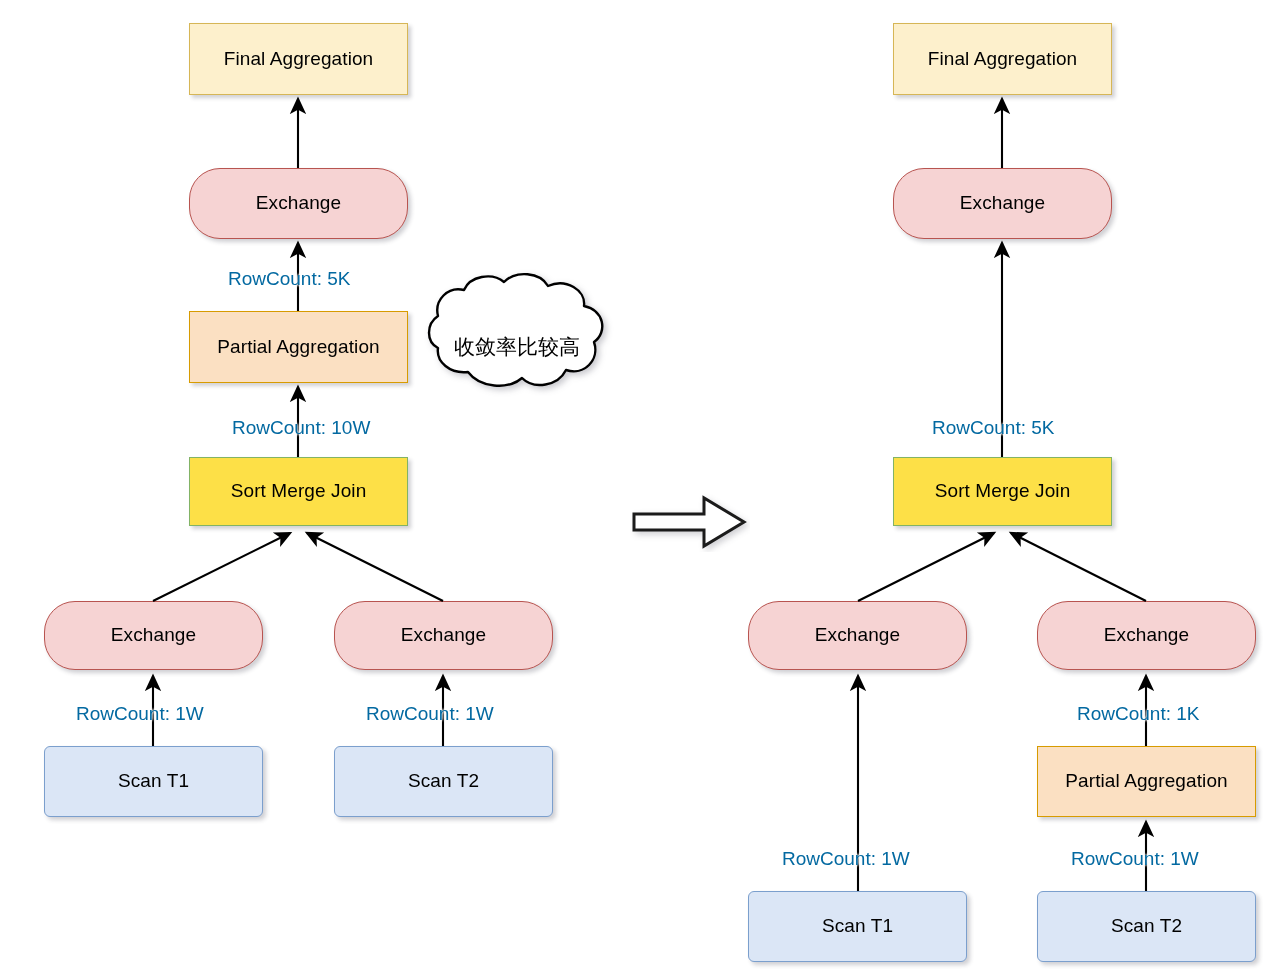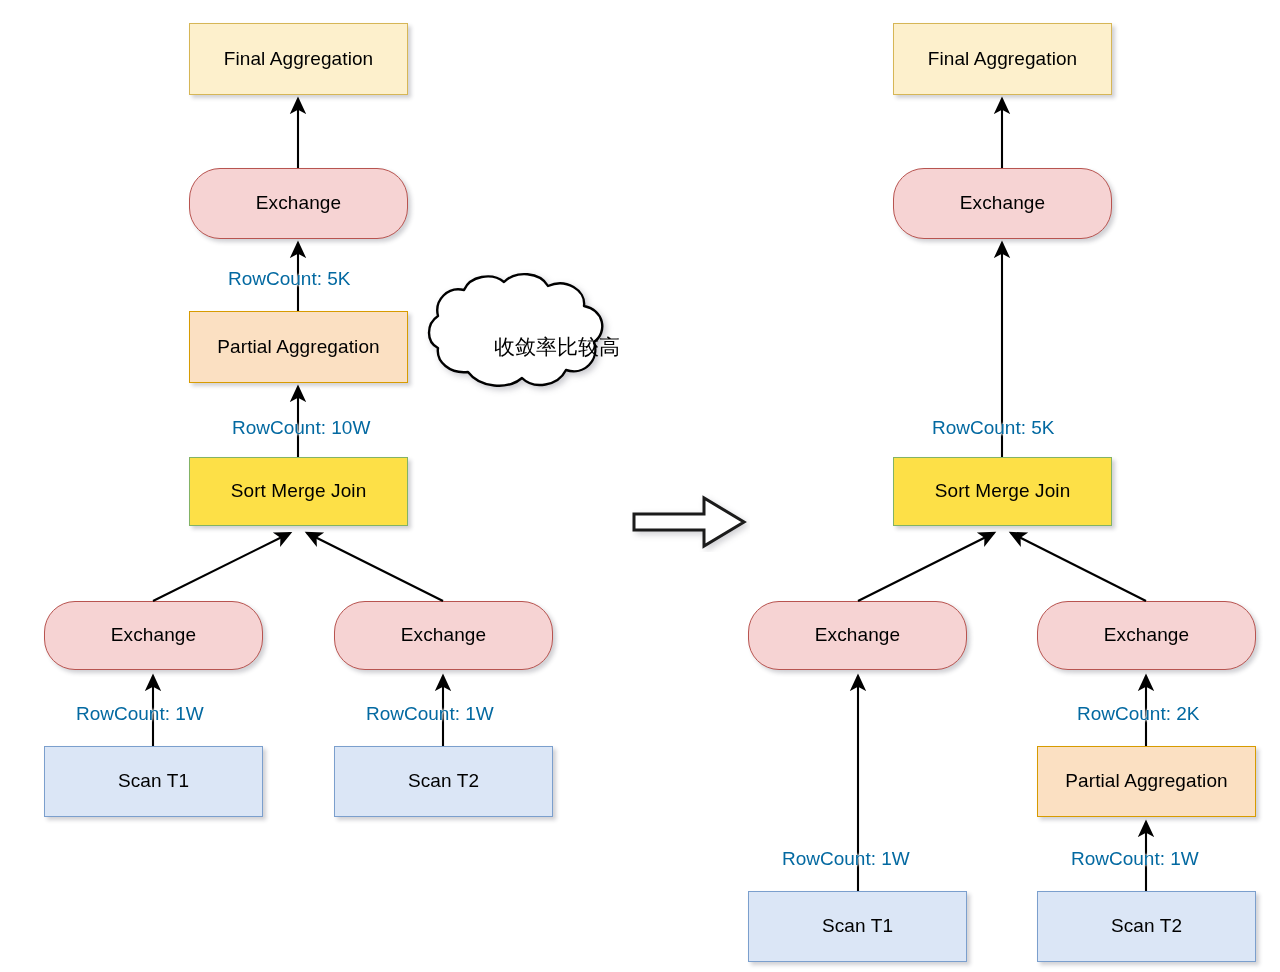--- a/index.html
+++ b/index.html
@@ -30,21 +30,21 @@
     border-style: solid;
     box-shadow: 3px 3px 4px rgba(40, 40, 60, 0.22);
     text-align: center;
     line-height: 1.2;
     white-space: nowrap;
   }
   .n-yellow { background: #fdf0cc; border-color: #d6b656; }
   .n-red    { background: #f6d3d3; border-color: #b85450; border-radius: 31px; }
   .n-orange { background: #fbe0c2; border-color: #d79b00; text-align: center; }
   .n-green  { background: #fde047; border-color: #82b366; }
-  .n-blue   { background: #dbe6f6; border-color: #7b9fcd; }
+  .n-blue   { background: #dbe6f6; border-color: #7b9fcd; border-radius: 6px; }
 
   .edge-label {
     position: absolute;
     font-size: 19px;
     color: #0369a1;
     white-space: nowrap;
     text-shadow: 0 0 3px #fff, 0 0 3px #fff, 0 0 3px #fff;
     z-index: 6;
   }
   svg.links {
@@ -153,21 +153,21 @@
              C2,74 2,56 14,48
              C10,32 24,18 40,22
              C46,8 68,4 80,14
              C92,2 116,4 124,18
              C142,10 162,22 160,38
              C180,42 184,64 170,74
              C176,92 160,108 142,102
              C134,118 110,122 98,110
              C84,122 56,120 44,104 Z" fill="#ffffff" stroke="#000000" stroke-width="2.4" stroke-linejoin="round" style="filter: drop-shadow(3px 3px 3px rgba(40,40,60,0.25));"></path>
   </svg>
-  <div class="cloud-text" style="left:454px; top:333px;margin-left:40px;">
+  <div class="cloud-text" style="left:454px; top:333px;">
     <span>收敛率比较高</span>
   </div>
 
   <svg class="transform-arrow" style="left:630px; top:492px; width:120px; height:60px;" viewBox="0 0 120 60">
     <path d="M4,22 L74,22 L74,6 L114,30 L74,54 L74,38 L4,38 Z" fill="#ffffff" stroke="#1b1b1b" stroke-width="3" stroke-linejoin="miter" style="filter: drop-shadow(3px 3px 3px rgba(40,40,60,0.22));"></path>
   </svg>
 
   <div class="node n-yellow" style="left:893px; top:23px; width:219px; height:72px;">
     <span>Final Aggregation</span>
   </div>
@@ -197,21 +197,21 @@
   </div>
 
   <div class="node n-blue" style="left:1037px; top:891px; width:219px; height:71px;">
     <span>Scan T2</span>
   </div>
 
   <div class="edge-label" style="left:932px; top:417px;">
     <span>RowCount: 5K</span>
   </div>
   <div class="edge-label" style="left:1077px; top:703px;">
-    <span>RowCount: 2K</span>
+    <span>RowCount: 1K</span>
   </div>
   <div class="edge-label" style="left:782px; top:848px;">
     <span>RowCount: 1W</span>
   </div>
   <div class="edge-label" style="left:1071px; top:848px;">
     <span>RowCount: 1W</span>
   </div>
 
 </div>
 

